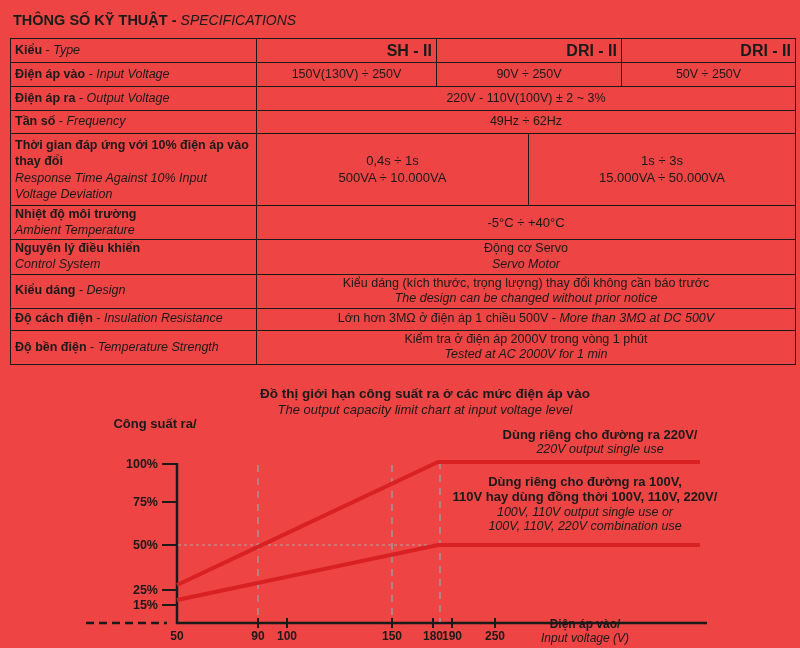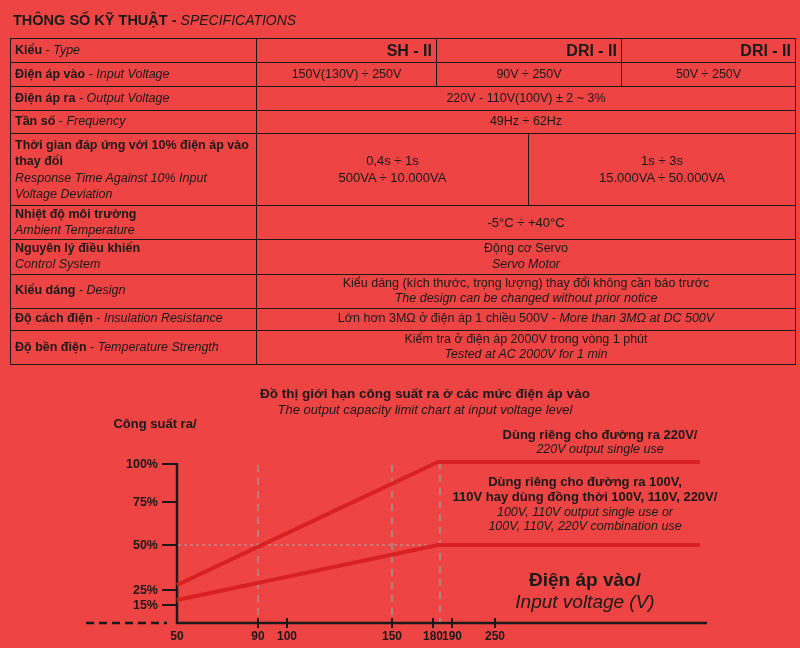--- a/index.html
+++ b/index.html
@@ -26,21 +26,21 @@
   tr.r4 td.lbl{line-height:1.3;padding-top:3px;padding-bottom:3px;}
   tr.r4 td.val{font-size:13px;}
   
   .chart-title{position:absolute;left:75px;top:386px;width:700px;text-align:center;}
   .chart-title .t1{font-weight:bold;font-size:13.5px;}
   .chart-title .t2{font-style:italic;font-size:13px;margin-top:1px;}
   .axis-label{position:absolute;text-align:center;font-size:13px;line-height:1.15;}
   .axis-label .a1{font-weight:bold;}
   .axis-label .a2{font-style:italic;}
   .y-label{left:80px;top:417px;width:150px;}
-  .x-label{left:495px;top:569px;width:180px;font-size:19px;}
+  .x-label{left:495px;top:618px;width:180px;font-size:12px;}
   .ann{position:absolute;text-align:center;line-height:1.18;}
   .ann .b{font-weight:bold;font-size:13px;}
   .ann .i{font-style:italic;font-size:12.5px;}
   .ann220{left:455px;top:427px;width:290px;}
   .ann100{left:430px;top:474px;width:310px;}
   .chart-svg{position:absolute;left:0;top:378px;}
   .chart-svg text{font-family:"Liberation Sans",sans-serif;font-weight:bold;fill:#1a1a1a;}
   .ytick-label{font-size:12.5px;}
   .xtick-label{font-size:12px;}
 </style>

